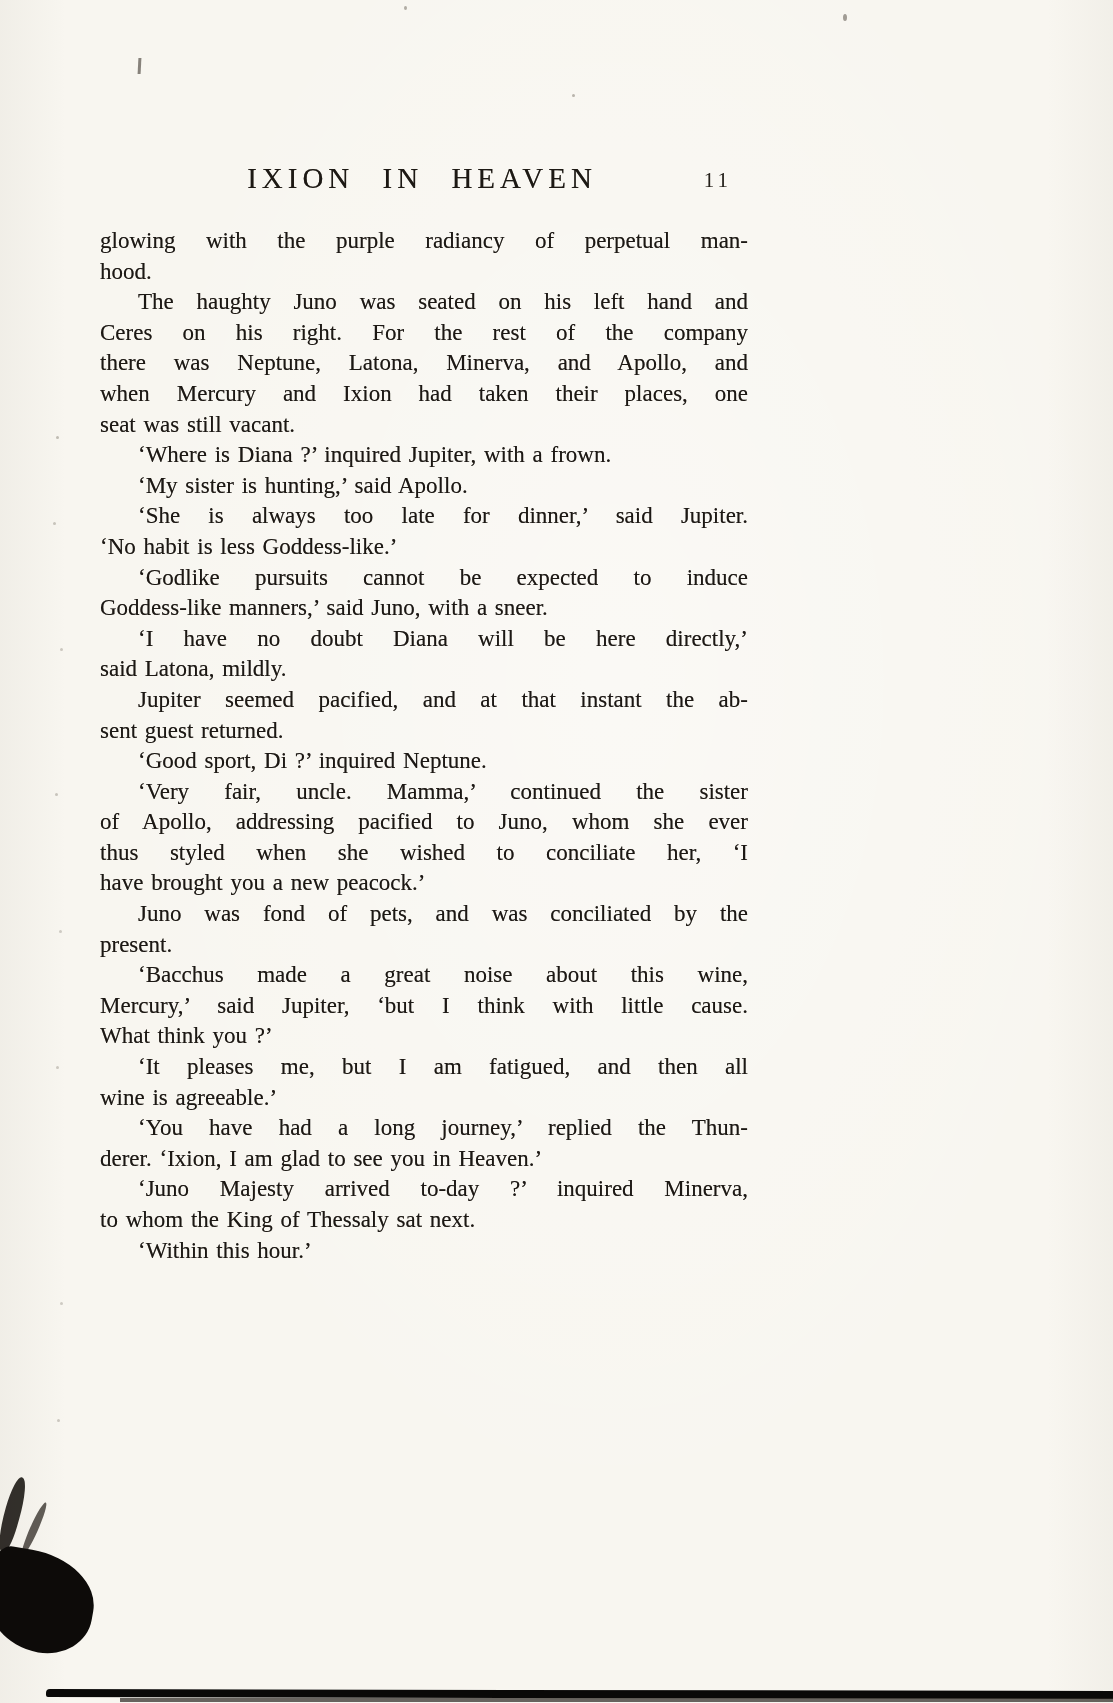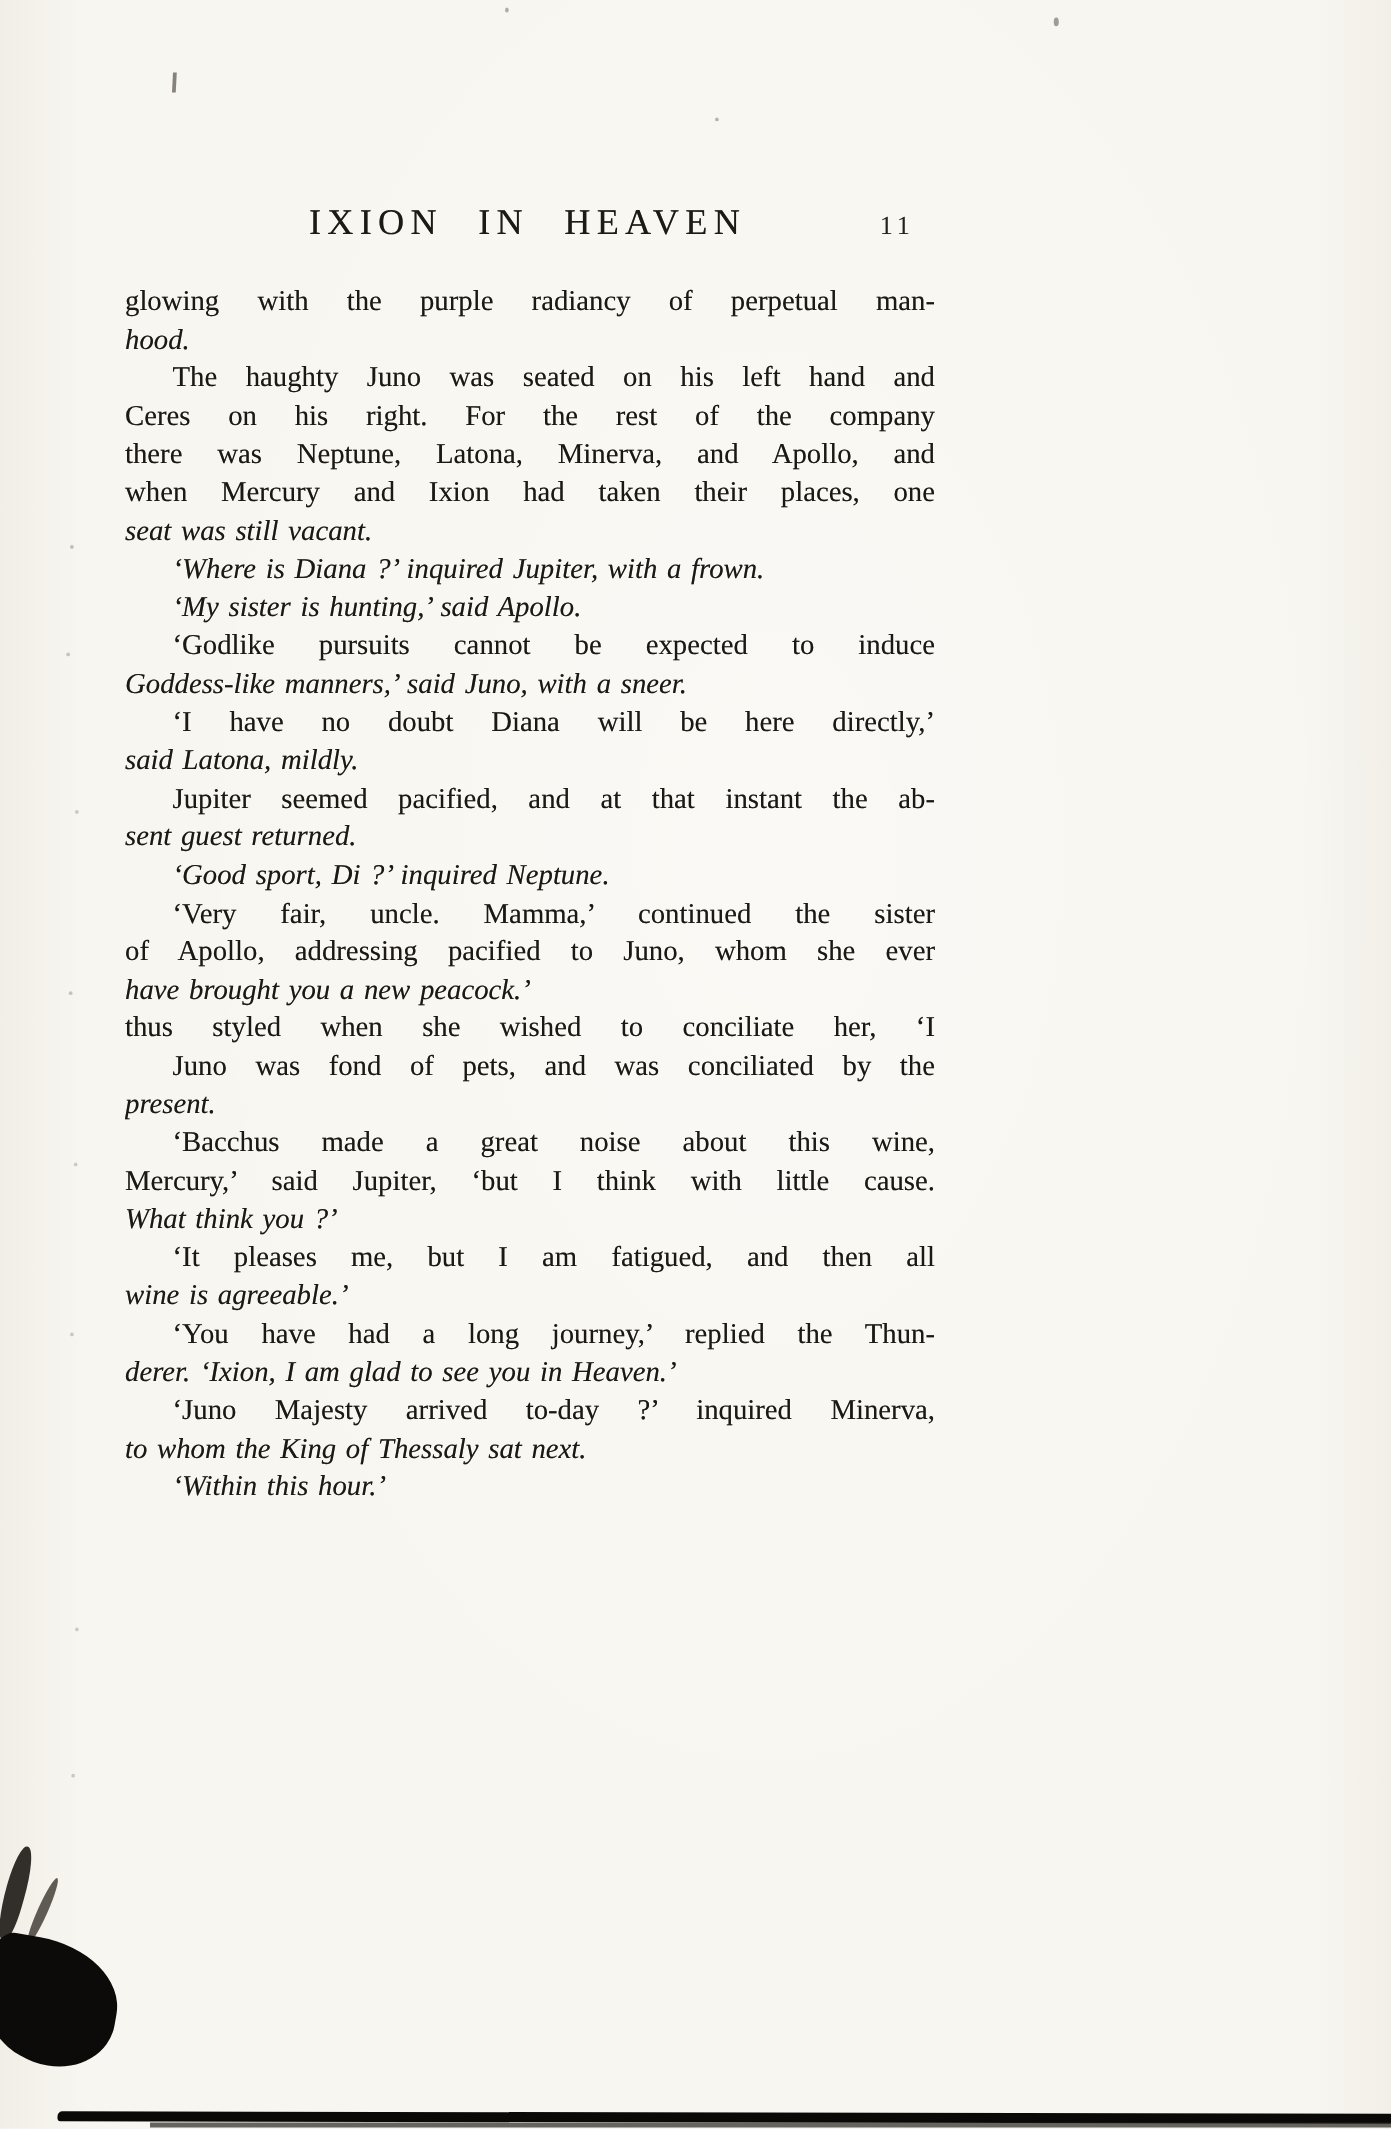--- a/index.html
+++ b/index.html
@@ -64,21 +64,20 @@
   .paragraph { margin: 0; }
   .line {
     text-align: justify;
     text-align-last: justify;
     -moz-text-align-last: justify;
     white-space: normal;
     overflow: hidden;
   }
   .line.last {
     text-align-last: left;
-    font-style: italic;
     -moz-text-align-last: left;
   }
   .line.indent { text-indent: 38px; }
 
   
   .artifact { position: absolute; pointer-events: none; }
   .ink-blot-main {
     left: -14px; top: 1552px;
     width: 108px; height: 100px;
     background: #0d0b09;
@@ -163,39 +162,43 @@
         <div class="line">when Mercury and Ixion had taken their places, one</div>
         <div class="line last">seat was still vacant.</div>
       </div>
       <div class="paragraph">
         <div class="line last indent">‘Where is Diana ?’ inquired Jupiter, with a frown.</div>
       </div>
       <div class="paragraph">
         <div class="line last indent">‘My sister is hunting,’ said Apollo.</div>
       </div>
       <div class="paragraph">
+        <div class="line indent">‘She is always too late for dinner,’ said Jupiter.</div>
+        <div class="line last">‘No habit is less Goddess-like.’</div>
+      </div>
+      <div class="paragraph">
         <div class="line indent">‘Godlike pursuits cannot be expected to induce</div>
         <div class="line last">Goddess-like manners,’ said Juno, with a sneer.</div>
       </div>
       <div class="paragraph">
         <div class="line indent">‘I have no doubt Diana will be here directly,’</div>
         <div class="line last">said Latona, mildly.</div>
       </div>
       <div class="paragraph">
         <div class="line indent">Jupiter seemed pacified, and at that instant the ab-</div>
         <div class="line last">sent guest returned.</div>
       </div>
       <div class="paragraph">
         <div class="line last indent">‘Good sport, Di ?’ inquired Neptune.</div>
       </div>
       <div class="paragraph">
         <div class="line indent">‘Very fair, uncle.  Mamma,’ continued the sister</div>
         <div class="line">of Apollo, addressing pacified to Juno, whom she ever</div>
+        <div class="line">thus styled when she wished to conciliate her, ‘I</div>
         <div class="line last">have brought you a new peacock.’</div>
-        <div class="line">thus styled when she wished to conciliate her, ‘I</div>
       </div>
       <div class="paragraph">
         <div class="line indent">Juno was fond of pets, and was conciliated by the</div>
         <div class="line last">present.</div>
       </div>
       <div class="paragraph">
         <div class="line indent">‘Bacchus made a great noise about this wine,</div>
         <div class="line">Mercury,’ said Jupiter, ‘but I think with little cause.</div>
         <div class="line last">What think you ?’</div>
       </div>

